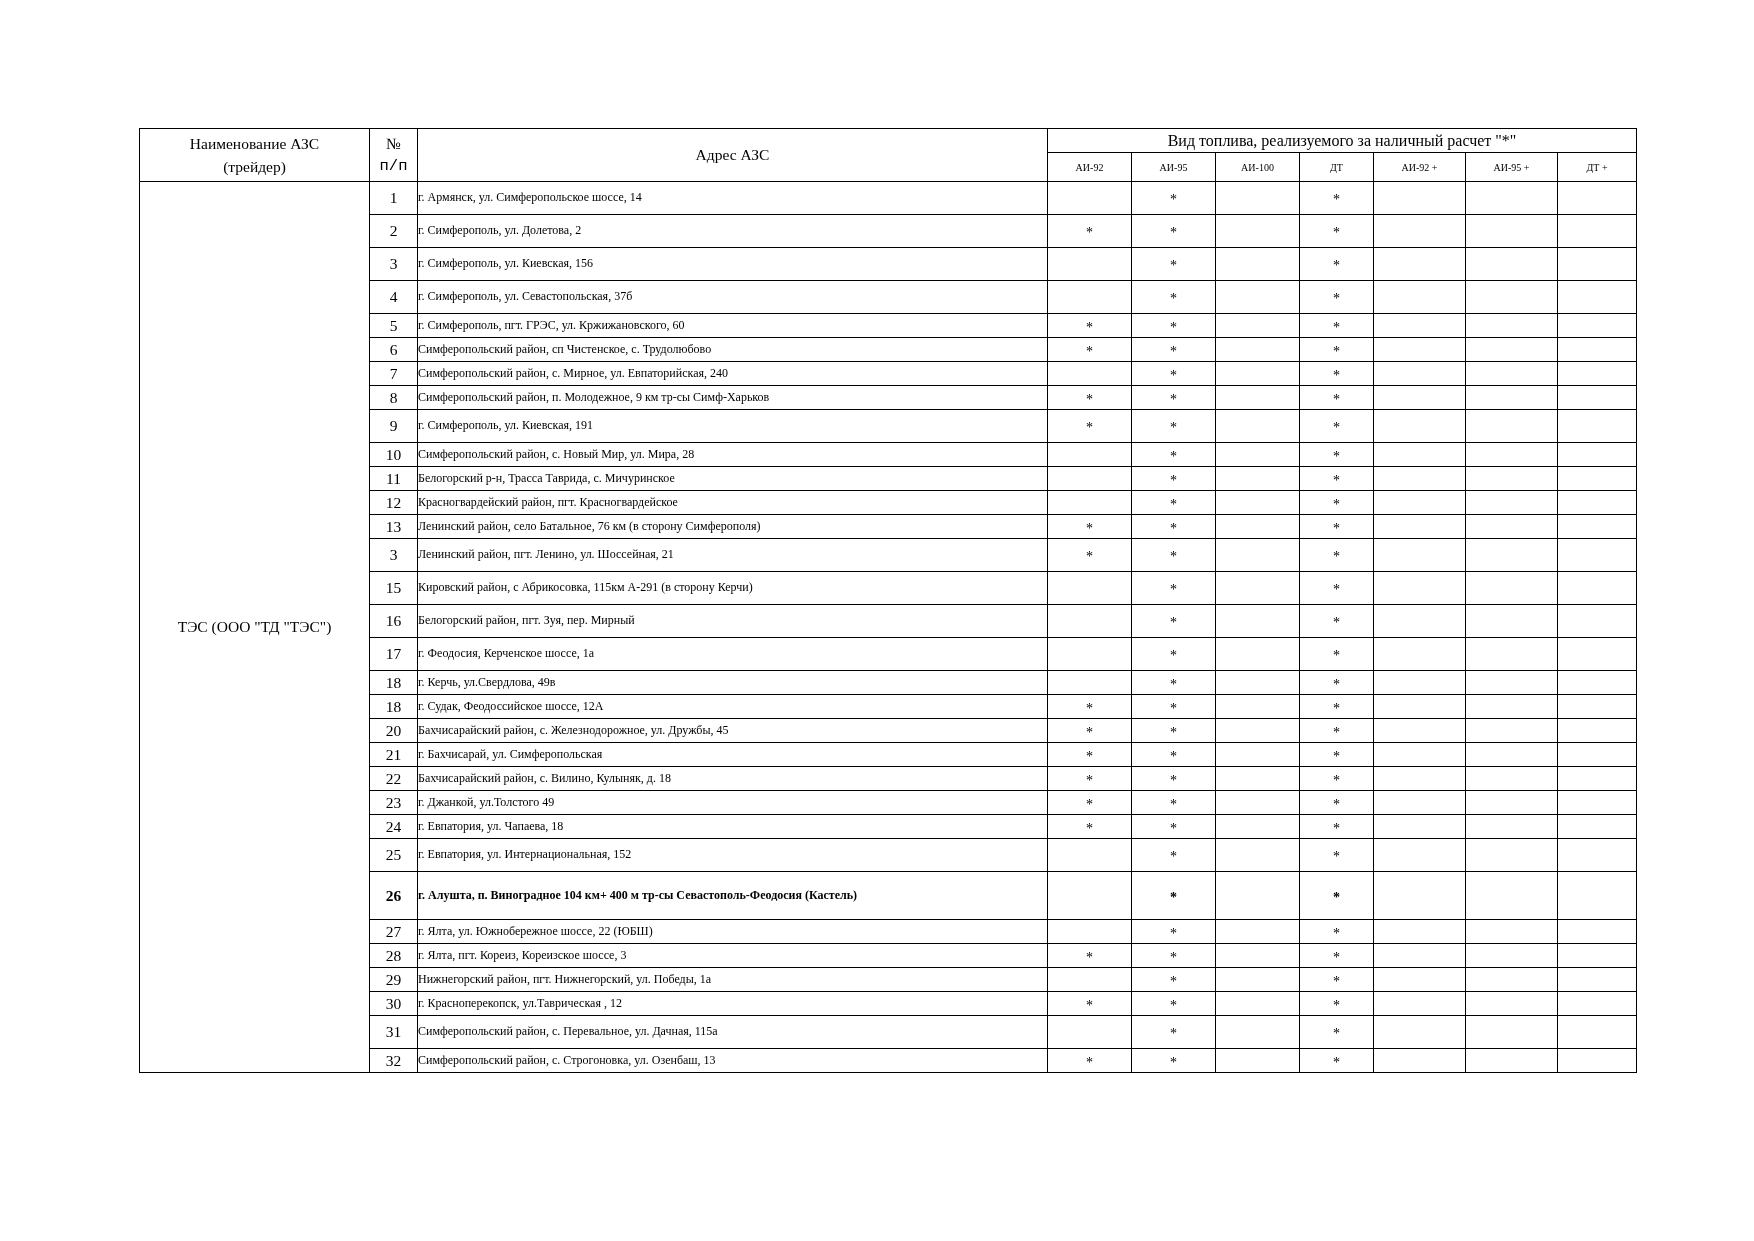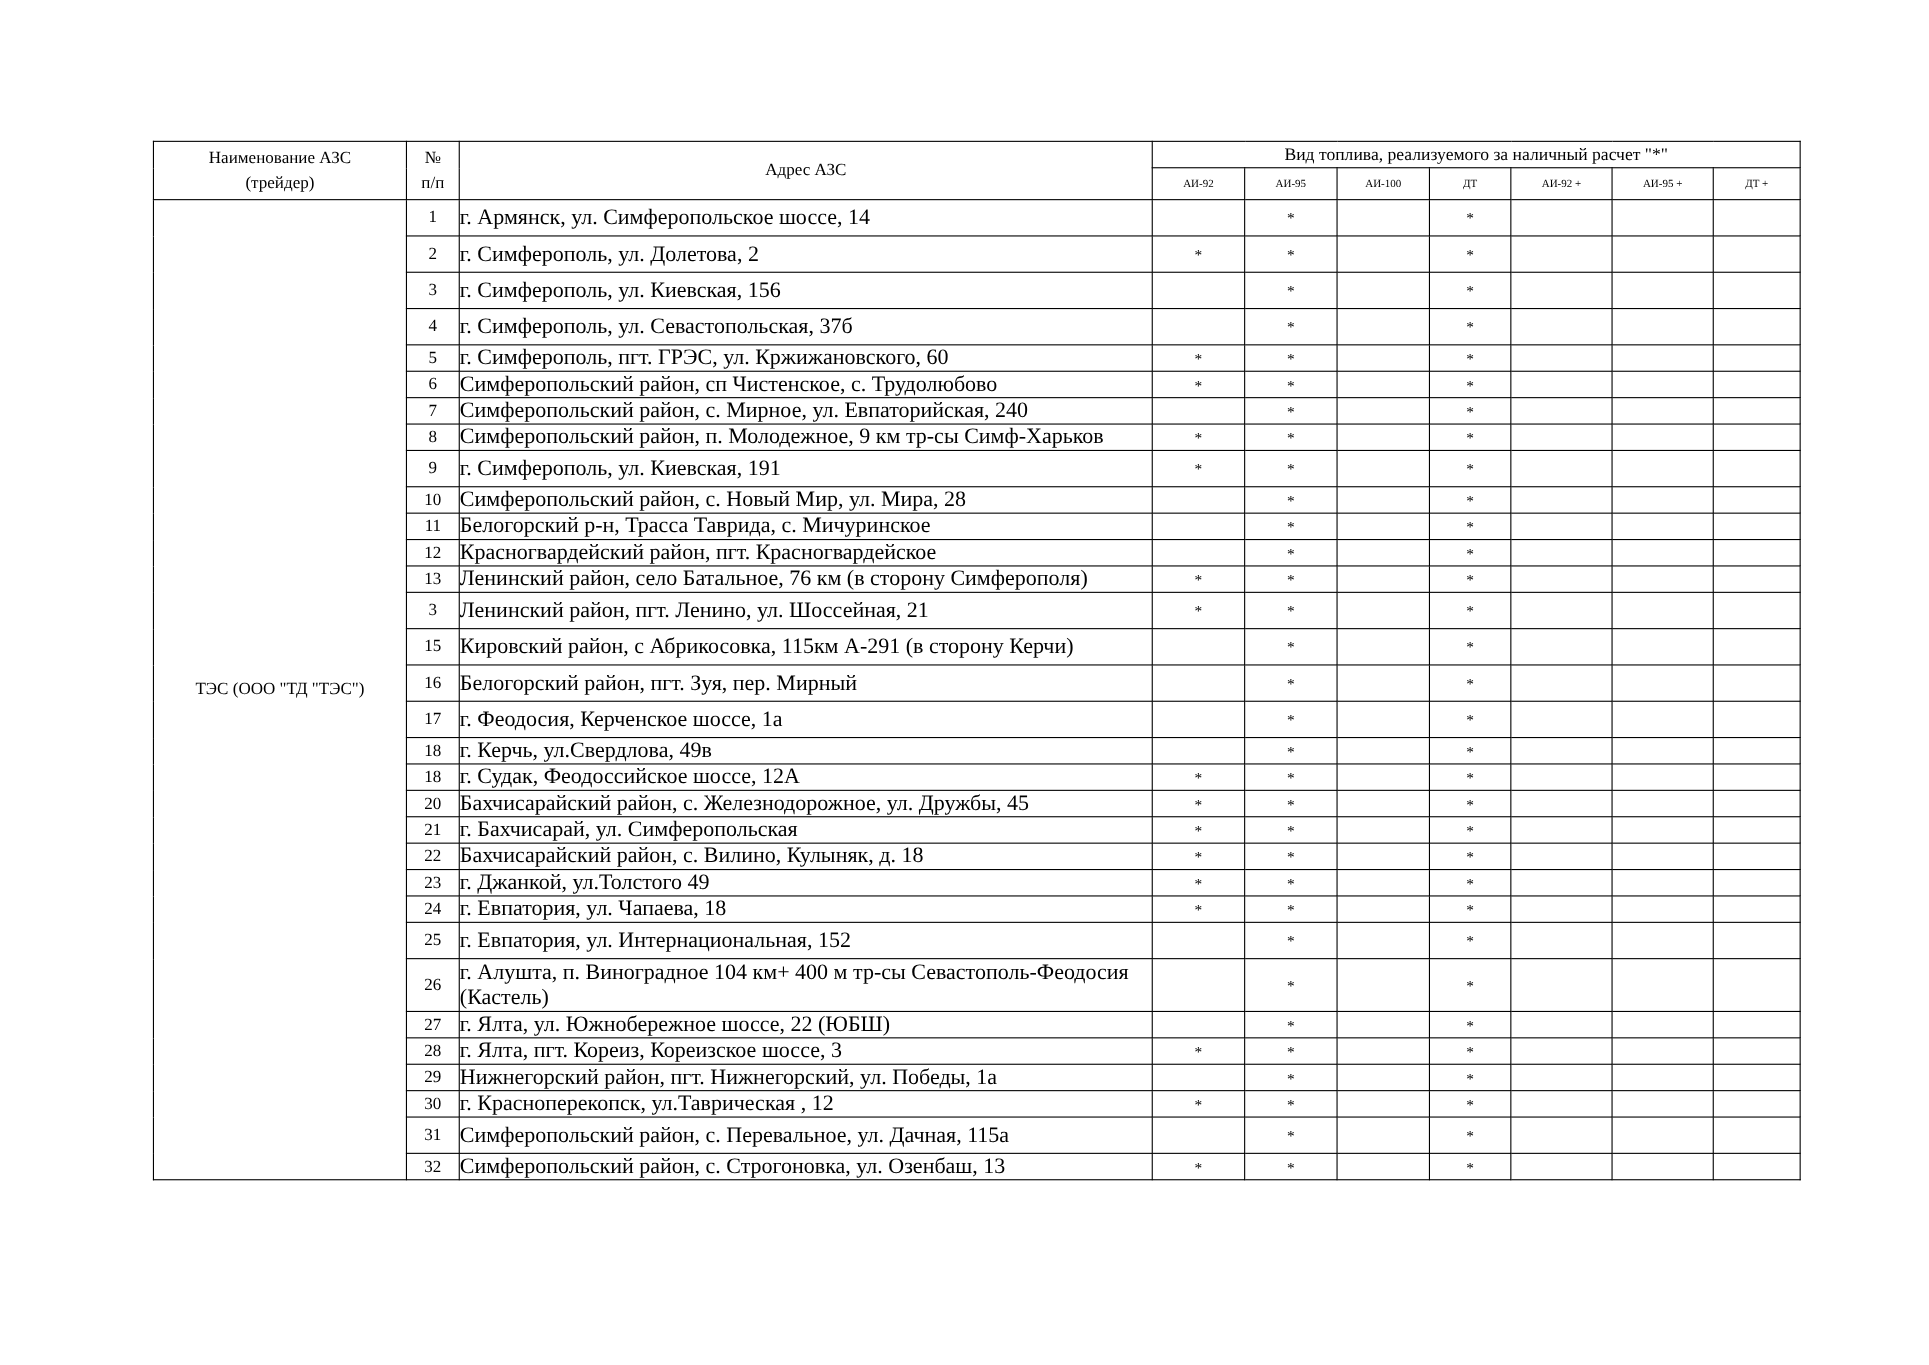--- a/index.html
+++ b/index.html
@@ -62,21 +62,21 @@
   .hdr-trader {
     height: 52px;
     line-height: 1.5;
   }
   .hdr-trader .l1 { display: block; }
   .hdr-trader .l2 { display: block; }
   .hdr-num {
     line-height: 1.5;
   }
   .hdr-num .l1 { display: block; }
-  .hdr-num .l2 { display: block; }
+  .hdr-num .l2 { display: block; font-family: Liberation Mono, monospace; }
   .hdr-group {
     text-align: center;
     font-size: 16px;
     padding: 4px 2px;
     height: 22px;
   }
   .hdr-sub {
     text-align: center;
     font-size: 10px;
     height: 26px;
@@ -88,31 +88,31 @@
     padding-top: 5px;
     font-size: 15.5px;
   }
   .num-cell {
     text-align: center;
     font-size: 15.5px;
   }
   .addr-cell {
     text-align: left;
     padding: 3px 4px 3px 7px;
-    font-size: 20px;
+    font-size: 12px;
   }
   .mark-cell {
     text-align: center;
     font-size: 14px;
     vertical-align: middle;
     line-height: 1;
   }
   tr.row-tall td { height: 32px; }
   tr.row-short td { height: 23px; }
-  tr.row-xtall td { height: 47px; }
+  tr.row-xtall td { height: 47px; font-weight: bold; }
   .mark {
     display: inline-block;
     position: relative;
     top: 2px;
   }
 </style>
 </head>
 <body>
 
 <div class="page">

